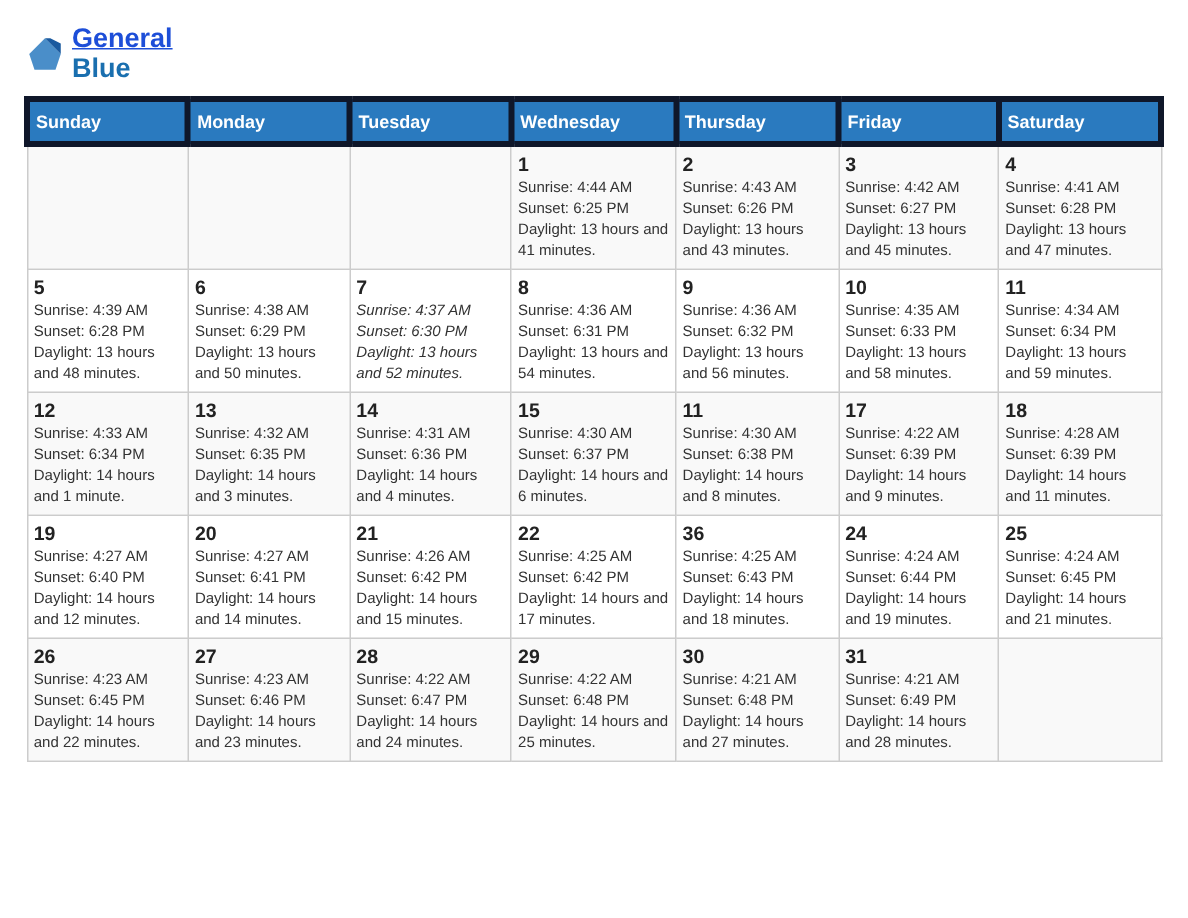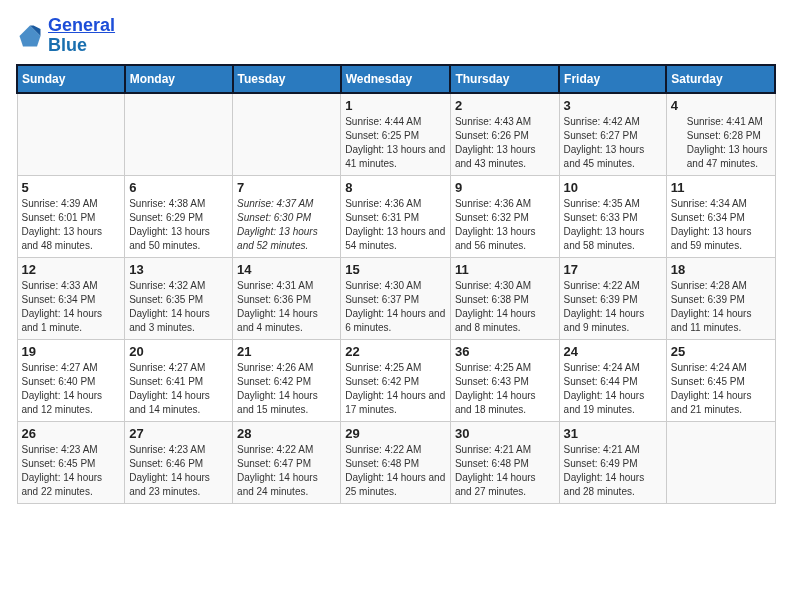--- a/index.html
+++ b/index.html
@@ -48,21 +48,21 @@
       width: 100%;
       border-collapse: collapse;
     }
     thead tr th {
       background-color: #2a7abf;
       color: #fff;
       font-size: 12px;
       font-weight: bold;
       padding: 6px 4px;
       text-align: left;
-      border: 2px solid #0f172a;
+      border: 4px solid #0f172a;
     }
     tbody tr td {
       vertical-align: top;
       border: 1px solid #ccc;
       padding: 4px 4px;
       font-size: 10.5px;
       color: #222;
       width: 113px;
       height: 80px;
       background: #fff;
@@ -131,30 +131,30 @@
 Daylight: 13 hours and 43 minutes.</div>
         </td>
         <td>
           <span class="day-num">3</span>
           <div class="day-info" style="white-space: pre-line;">Sunrise: 4:42 AM
 Sunset: 6:27 PM
 Daylight: 13 hours and 45 minutes.</div>
         </td>
         <td>
           <span class="day-num">4</span>
-          <div class="day-info" style="white-space: pre-line; margin-left: 16px;">Sunrise: 4:41 AM
+          <div class="day-info" style="white-space: pre-line;">Sunrise: 4:41 AM
 Sunset: 6:28 PM
 Daylight: 13 hours and 47 minutes.</div>
         </td>
       </tr>
       <tr>
         <td>
           <span class="day-num">5</span>
           <div class="day-info" style="white-space: pre-line;">Sunrise: 4:39 AM
-Sunset: 6:01 PM
+Sunset: 6:28 PM
 Daylight: 13 hours and 48 minutes.</div>
         </td>
         <td>
           <span class="day-num">6</span>
           <div class="day-info" style="white-space: pre-line;">Sunrise: 4:38 AM
 Sunset: 6:29 PM
 Daylight: 13 hours and 50 minutes.</div>
         </td>
         <td>
           <span class="day-num">7</span>

